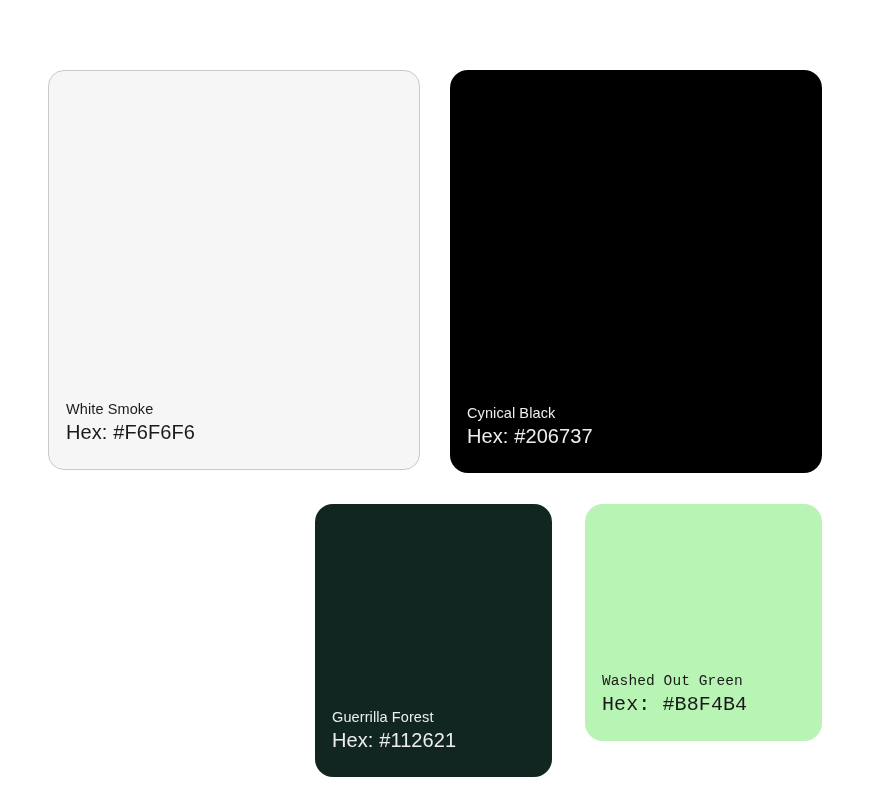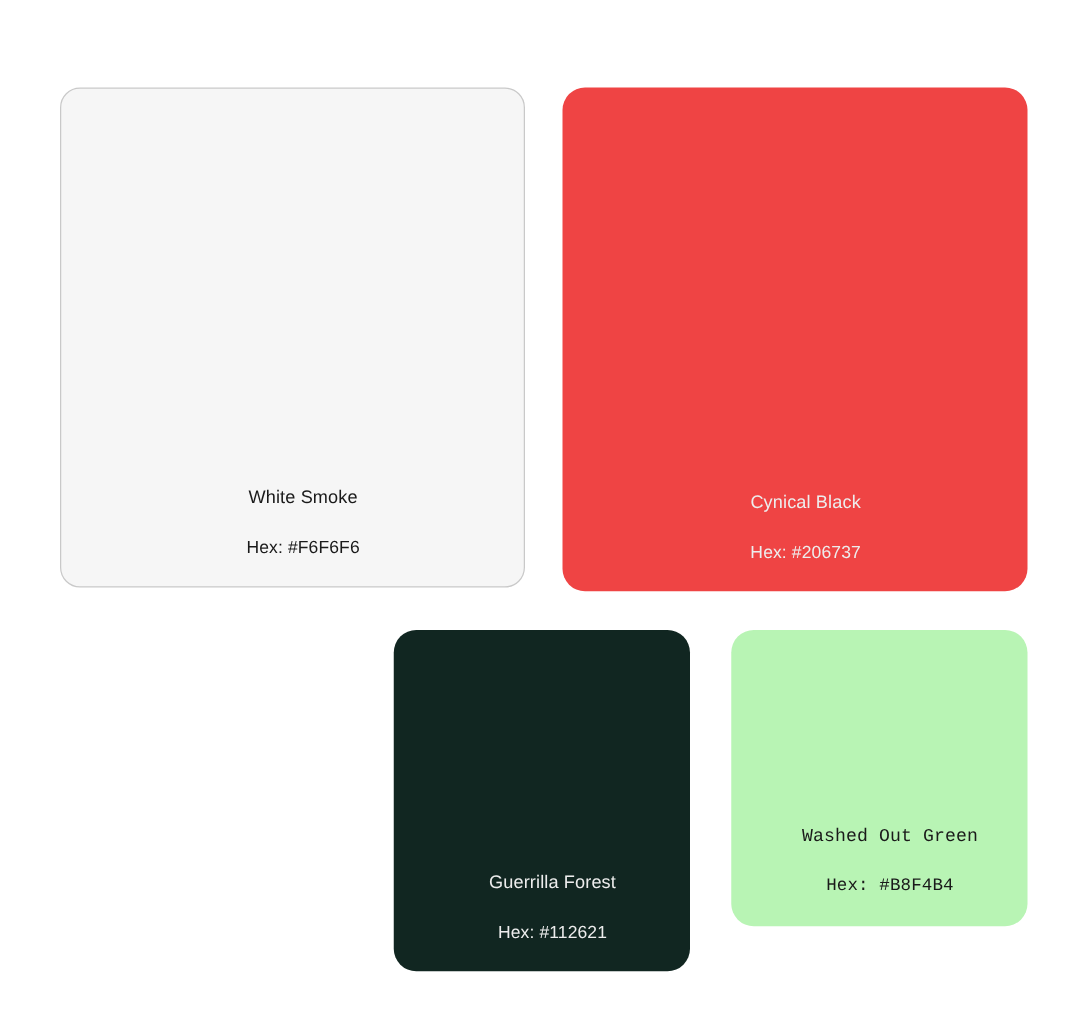--- a/index.html
+++ b/index.html
@@ -14,21 +14,20 @@
     -webkit-font-smoothing: antialiased;
     position: relative;
     overflow: hidden;
   }
   .palette {
     position: absolute;
     left: 0;
     top: 0;
     width: 870px;
     height: 809px;
-    text-align: center;
   }
   .swatch {
     position: absolute;
     box-sizing: border-box;
     border-radius: 18px;
     display: flex;
     flex-direction: column;
     justify-content: flex-end;
   }
   .swatch.bordered {
@@ -38,24 +37,23 @@
   .swatch-caption {
     padding: 0 0 22px 17px;
     line-height: 1.38;
   }
   .swatch-name {
     font-size: 14.5px;
     letter-spacing: 0.1px;
     display: block;
   }
   .swatch-hex {
-    font-size: 14px;
+    font-size: 20px;
     letter-spacing: 0.1px;
     display: block;
-    margin-top: 20px;
   }
   .text-dark .swatch-name,
   .text-dark .swatch-hex { color: #1A1A1A; }
   .text-light .swatch-name,
   .text-light .swatch-hex { color: #EDEDED; }
 
   
   #swatch-white-smoke {
     left: 48px;  top: 70px;
     width: 372px; height: 400px;
@@ -83,21 +81,21 @@
 
 <div class="palette">
 
   <div class="swatch bordered text-dark" id="swatch-white-smoke" style="background-color: rgb(246, 246, 246); border-color: rgb(201, 201, 201);">
     <div class="swatch-caption">
       <span class="swatch-name">White Smoke</span>
       <span class="swatch-hex">Hex: #F6F6F6</span>
     </div>
   </div>
 
-  <div class="swatch text-light" id="swatch-cynical-black" style="background-color: #ef4444;">
+  <div class="swatch text-light" id="swatch-cynical-black" style="background-color: #000000;">
     <div class="swatch-caption">
       <span class="swatch-name">Cynical Black</span>
       <span class="swatch-hex">Hex: #206737</span>
     </div>
   </div>
 
 
   <div class="swatch text-light" id="swatch-guerrilla-forest" style="background-color: rgb(17, 38, 33);">
     <div class="swatch-caption">
       <span class="swatch-name">Guerrilla Forest</span>

